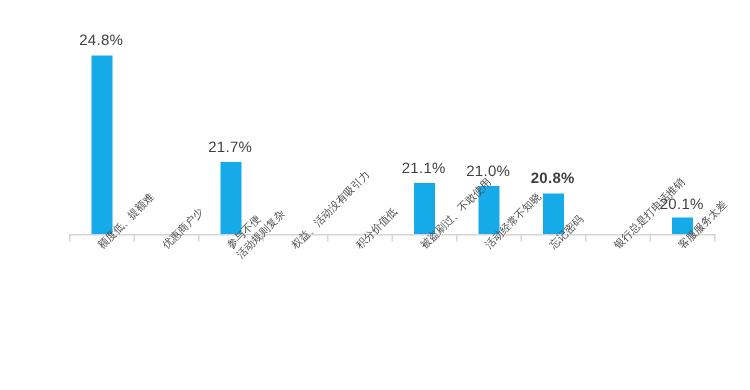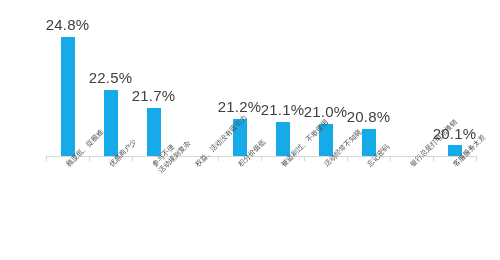--- a/index.html
+++ b/index.html
@@ -38,21 +38,21 @@
     left: 50%;
     transform: translateX(-50%);
     width: 14px;
     background: #16abe8;
   }
   .bar-value {
     position: absolute;
     left: 50%;
     transform: translateX(-50%);
     white-space: nowrap;
-    font-size: 15px;
+    font-size: 10px;
     color: #404040;
     letter-spacing: .2px;
   }
   
   #axis-line {
     position: absolute;
     left: 46px;
     top: 156px;
     width: 430px;
     height: 1px;
@@ -94,43 +94,35 @@
 </head>
 <body>
 
 <div id="chart-root">
 
   <div id="plot-area">
       <div class="bar-slot" style="left: 0px; width: 43px;">
         <div class="bar-col" style="height: 118.857px; background: rgb(22, 171, 232);"></div>
         <div class="bar-value" style="bottom: 122.857px; color: rgb(64, 64, 64);">24.8%</div>
       </div>
-      <div class="bar-slot" style="left: 43px; width: 43px;">
-        <div class="bar-col" style="height: 66.2857px; background: rgb(22, 171, 232);"></div>
-        <div class="bar-value" style="bottom: 70.2857px; color: rgb(64, 64, 64);">22.5%</div>
-      </div>
       <div class="bar-slot" style="left: 86px; width: 43px; text-align: center;">
         <div class="bar-col" style="height: 48px; background: rgb(22, 171, 232);"></div>
         <div class="bar-value" style="bottom: 52px; color: rgb(64, 64, 64);">21.7%</div>
-      </div>
-      <div class="bar-slot" style="left: 172px; width: 43px;">
-        <div class="bar-col" style="height: 36.5714px; background: rgb(22, 171, 232);"></div>
-        <div class="bar-value" style="bottom: 40.5714px; color: rgb(64, 64, 64);">21.2%</div>
       </div>
       <div class="bar-slot" style="left: 215px; width: 43px;">
         <div class="bar-col" style="height: 34.2857px; background: rgb(22, 171, 232);"></div>
         <div class="bar-value" style="bottom: 38.2857px; color: rgb(64, 64, 64); margin-top: 12px;">21.1%</div>
       </div>
       <div class="bar-slot" style="left: 258px; width: 43px;">
         <div class="bar-col" style="height: 32px; background: rgb(22, 171, 232);"></div>
         <div class="bar-value" style="bottom: 36px; color: rgb(64, 64, 64);">21.0%</div>
       </div>
       <div class="bar-slot" style="left: 301px; width: 43px;">
         <div class="bar-col" style="height: 27.4286px; background: rgb(22, 171, 232);"></div>
-        <div class="bar-value" style="bottom: 31.4286px; color: rgb(64, 64, 64);">20.8%</div>
+        <div class="bar-value" style="bottom: 31.4286px; color: rgb(64, 64, 64); font-weight: bold;">20.8%</div>
       </div>
       <div class="bar-slot" style="left: 387px; width: 43px;">
         <div class="bar-col" style="height: 11.4286px; background: rgb(22, 171, 232);"></div>
         <div class="bar-value" style="bottom: 14px; color: rgb(64, 64, 64); margin-top: 13px;">20.1%</div>
       </div>
     </div>
 
   <div id="axis-line"></div>
 
   <div id="category-labels">

